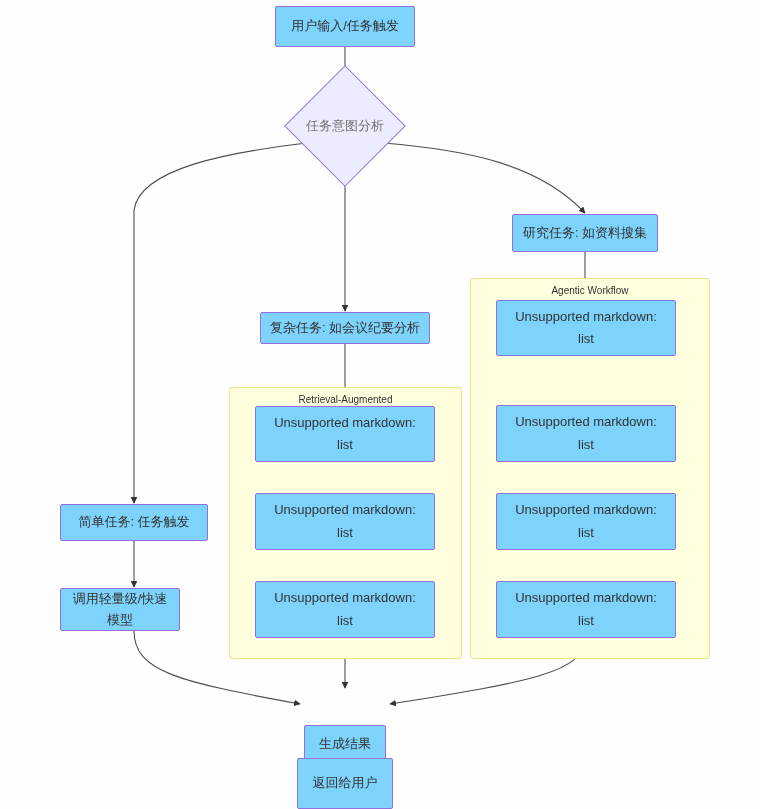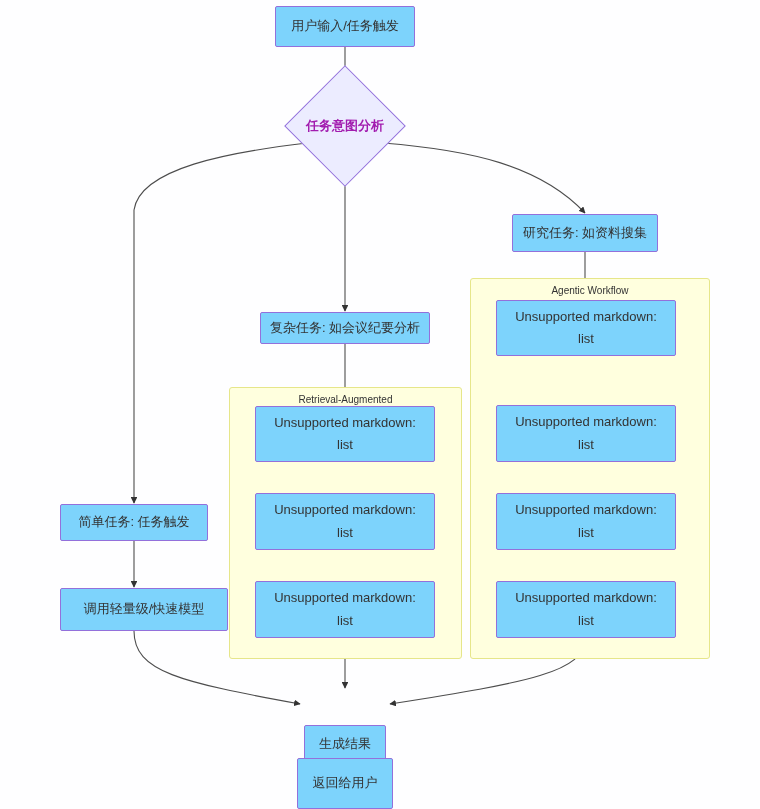--- a/index.html
+++ b/index.html
@@ -83,24 +83,23 @@
   .diamond-label {
     position: absolute;
     left: 0;
     top: 0;
     width: 100%;
     height: 100%;
     display: flex;
     align-items: center;
     justify-content: center;
     font-size: 13px;
-    color: #a21caf;
+    color: #737373;
     white-space: nowrap;
     font-family: "Liberation Sans", sans-serif;
-    font-weight: bold;
   }
 </style>
 </head>
 <body>
 
 <div id="canvas">
 
   <svg id="edges" viewBox="0 0 760 809">
     <defs>
       <marker id="arrow" viewBox="0 0 10 10" refX="9" refY="5" markerWidth="6" markerHeight="6" orient="auto-start-reverse">
@@ -211,21 +210,21 @@
   </div>
 
   <div class="node" style="left:260px; top:312px; width:170px; height:32px;">
     <span class="lbl">复杂任务: 如会议纪要分析</span>
   </div>
 
   <div class="node" style="left:60px; top:504px; width:148px; height:37px;">
     <span class="lbl">简单任务: 任务触发</span>
   </div>
 
-  <div class="node" style="left:60px; top:588px; width:168px; height:43px;">
+  <div class="node" style="left:60px; top:588px; width:120px; height:43px;">
     <span class="lbl">调用轻量级/快速模型</span>
   </div>
 
   <div class="node" style="left:304px; top:689px; width:82px; height:38px;margin-top:36px;">
     <span class="lbl">生成结果</span>
   </div>
 
   <div class="node" style="left:297px; top:758px; width:96px; height:51px;">
     <span class="lbl">返回给用户</span>
   </div>

